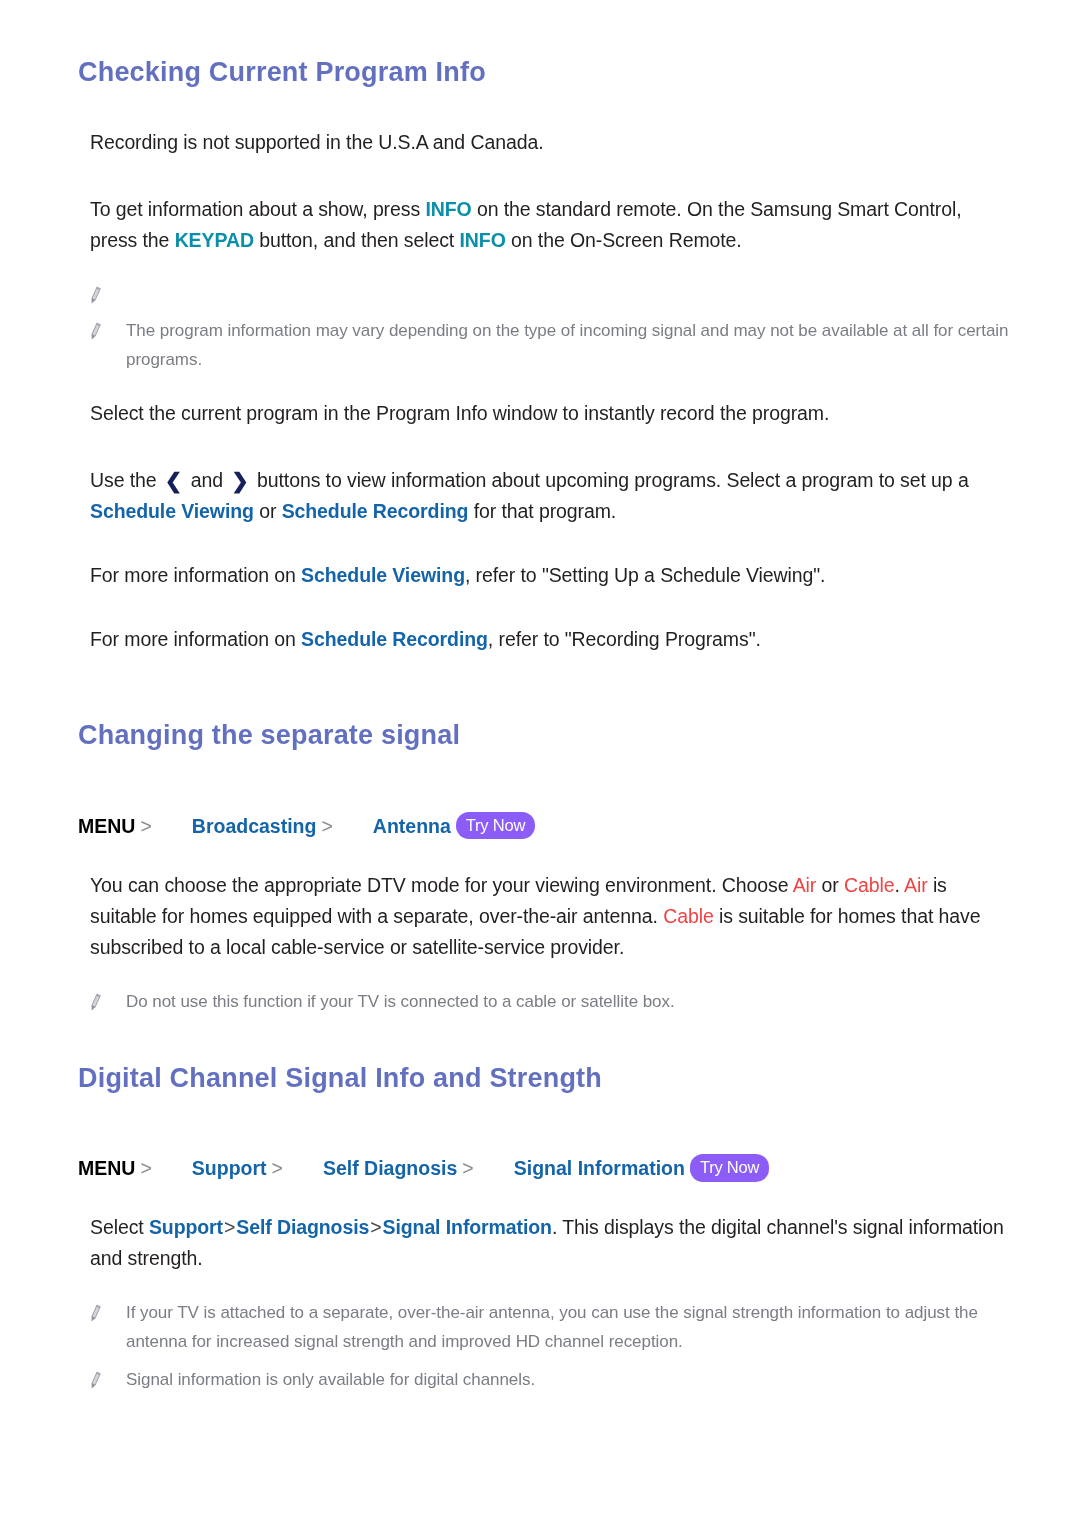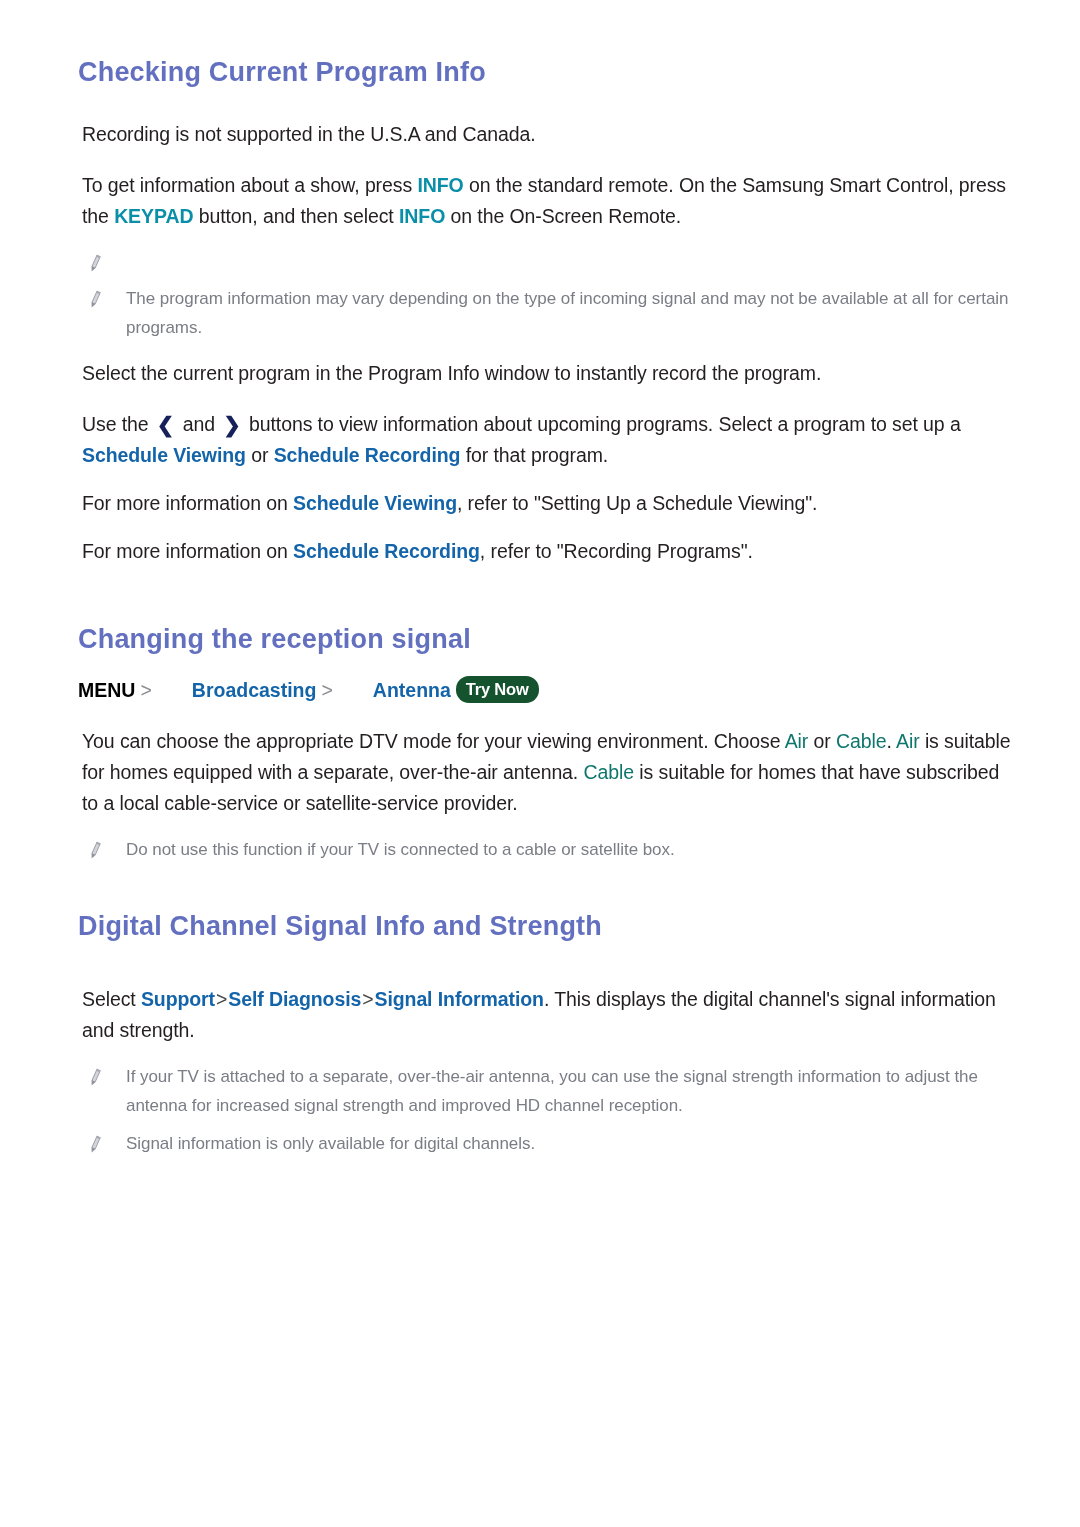--- a/index.html
+++ b/index.html
@@ -29,21 +29,21 @@
     margin: 0;
     letter-spacing: 0.2px;
     line-height: 1.2;
   }
   .title-gap-1 { height: 27px; }
 
   p.body-text {
     font-size: 19.5px;
     line-height: 31px;
     color: #231f20;
-    margin: 4px;
+    margin: 12px;
     letter-spacing: -0.1px;
   }
   .p-gap { height: 12px; }
   .p-gap-sm { height: 9px; }
 
   .note {
     display: flex;
     align-items: flex-start;
     margin: 0;
     padding-left: 8px;
@@ -57,21 +57,21 @@
     margin-right: 22px;
   }
   .note .note-text {
     font-size: 17px;
     line-height: 29px;
     color: #7a7d85;
     letter-spacing: -0.05px;
   }
 
   .kw-blue   { color: #1464aa; font-weight: bold; }
-  .kw-blue-r { color: #0f766e; }
+  .kw-blue-r { color: #ef4444; }
   .kw-teal   { color: #0a8fa8; font-weight: bold; }
   .kw-note-blue { color: #1c63ab; font-weight: bold; }
   .sep       { color: #4a4a4a; font-weight: normal; padding: 0 1px; }
   .sep-note  { color: #7a7d85; font-weight: normal; padding: 0 1px; }
 
   .chev {
     display: inline-block;
     font-size: 21px;
     font-weight: bold;
     color: #16205a;
@@ -85,30 +85,31 @@
     line-height: 28px;
     margin: 0;
     white-space: nowrap;
   }
   .menu-root { color: #000000; }
   .menu-item { color: #1464aa; margin-left: 35px; }
   .menu-sep  { color: #8b8d92; font-weight: normal; padding: 0 5px; }
 
   .try-now {
     display: inline-block;
-    background: #14532d;
+    background: #8b5cf6;
     color: #ffffff;
     font-size: 16.5px;
-    font-weight: bold;
+    font-weight: normal;
     line-height: 1;
     padding: 5px 10px 6px 10px;
     border-radius: 13px;
     vertical-align: 2px;
     margin-left: 5px;
     letter-spacing: -0.2px;
+    margin-top: 40px;
   }
 
   .menu-gap  { height: 20px; }
   .menu-gap-after { height: 18px; }
   .block-gap-lg { height: 46px; }
   .block-gap-xl { height: 52px; }
 </style>
 </head>
 <body>
 
@@ -176,21 +177,21 @@
   </p>
 
   <div class="p-gap-sm"></div>
 
   <p class="body-text">
     <span>For more information on </span><span class="kw-blue">Schedule Recording</span><span>, refer to "Recording Programs".</span>
   </p>
 
   <div class="block-gap-xl"></div>
 
-  <h1 class="section-title">Changing the reception signal</h1>
+  <h1 class="section-title">Changing the separate signal</h1>
 
   <div class="menu-gap"></div>
 
   <div class="menu-path">
     <span class="menu-root">MENU</span><span class="menu-sep">&gt;</span><span class="menu-item">Broadcasting</span><span class="menu-sep">&gt;</span><span class="menu-item">Antenna</span><span class="try-now">Try Now</span>
   </div>
 
   <div class="menu-gap-after"></div>
 
   <p class="body-text">
@@ -211,20 +212,23 @@
     </span>
     <span class="note-text">Do not use this function if your TV is connected to a cable or satellite box.</span>
   </div>
 
   <div class="block-gap-lg"></div>
 
   <h1 class="section-title">Digital Channel Signal Info and Strength</h1>
 
   <div class="menu-gap"></div>
 
+  <div class="menu-path">
+    <span class="menu-root">MENU</span><span class="menu-sep">&gt;</span><span class="menu-item">Support</span><span class="menu-sep">&gt;</span><span class="menu-item">Self Diagnosis</span><span class="menu-sep">&gt;</span><span class="menu-item">Signal Information</span><span class="try-now">Try Now</span>
+  </div>
 
   <div class="menu-gap-after"></div>
 
   <p class="body-text">
     <span>Select </span><span class="kw-blue">Support</span><span class="sep">&gt;</span><span class="kw-blue">Self Diagnosis</span><span class="sep">&gt;</span><span class="kw-blue">Signal Information</span><span>. This displays the digital channel's signal information and strength.</span>
   </p>
 
   <div class="p-gap"></div>
 
   <div class="note">

